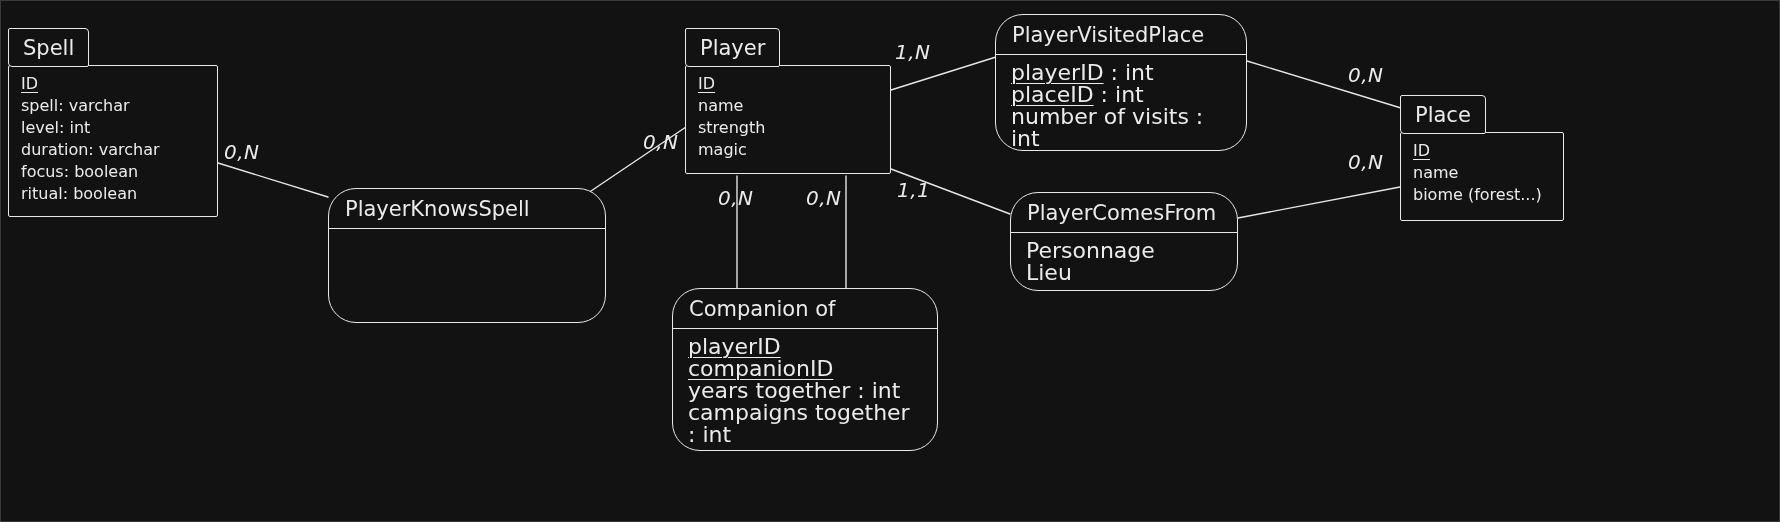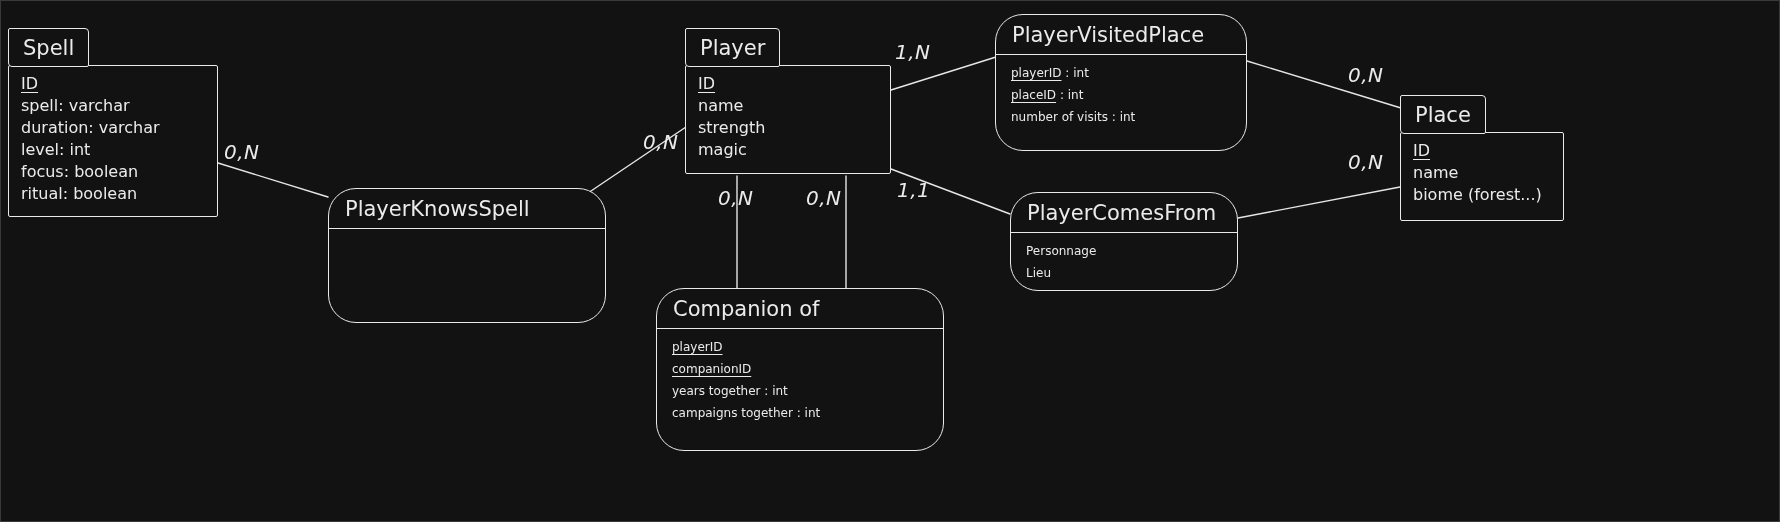--- a/index.html
+++ b/index.html
@@ -46,21 +46,21 @@
     border: 1.7px solid #eaeaea;
     background: #121212;
     border-radius: 28px;
     box-sizing: border-box;
   }
   .rtitle {
     font-size: 21px;
     padding: 8px 16px 7px;
     border-bottom: 1.4px solid #eaeaea;
   }
-  .rattrs { padding: 7px 15px; font-size: 12px; line-height: 22px; }
+  .rattrs { padding: 7px 15px; font-size: 22px; line-height: 22px; }
 
   .u { text-decoration: underline; text-underline-offset: 3px; text-decoration-thickness: 1px; }
   .card {
     position: absolute;
     z-index: 2;
     font-size: 20px;
     font-style: italic;
     letter-spacing: 0.5px;
   }
 </style>
@@ -87,22 +87,22 @@
   <span class="card" style="left:897px; top:178px;">1,1</span>
   <span class="card" style="left:1348px; top:150px;">0,N</span>
   <span class="card" style="left:718px; top:186px;">0,N</span>
   <span class="card" style="left:806px; top:186px;">0,N</span>
 
   <div class="ent" style="left:8px; top:28px;">
     <div class="tab">Spell</div>
     <div class="ebody" style="width:210px; height:152px;">
       <div><span class="u">ID</span><span></span></div>
       <div><span class="u"></span><span>spell: varchar</span></div>
+      <div><span class="u"></span><span>level: int</span></div>
       <div><span class="u"></span><span>duration: varchar</span></div>
-      <div><span class="u"></span><span>level: int</span></div>
       <div><span class="u"></span><span>focus: boolean</span></div>
       <div><span class="u"></span><span>ritual: boolean</span></div>
     </div>
   </div>
 
   <div class="ent" style="left:685px; top:28px;">
     <div class="tab">Player</div>
     <div class="ebody" style="width:206px; height:109px;">
       <div><span class="u">ID</span><span></span></div>
       <div><span class="u"></span><span>name</span></div>
@@ -134,21 +134,21 @@
   </div>
 
   <div class="rel" style="left:1010px; top:192px; width:228px; height:99px;">
     <div class="rtitle">PlayerComesFrom</div>
     <div class="rattrs">
       <div><span class="u"></span><span>Personnage</span></div>
       <div><span class="u"></span><span>Lieu</span></div>
     </div>
   </div>
 
-  <div class="rel" style="left:656px; top:288px; width:288px; height:163px;">
+  <div class="rel" style="left:672px; top:288px; width:266px; height:163px;">
     <div class="rtitle">Companion of</div>
     <div class="rattrs">
       <div><span class="u">playerID</span><span></span></div>
       <div><span class="u">companionID</span><span></span></div>
       <div><span class="u"></span><span>years together : int</span></div>
       <div><span class="u"></span><span>campaigns together : int</span></div>
     </div>
   </div>
 
 </div>

